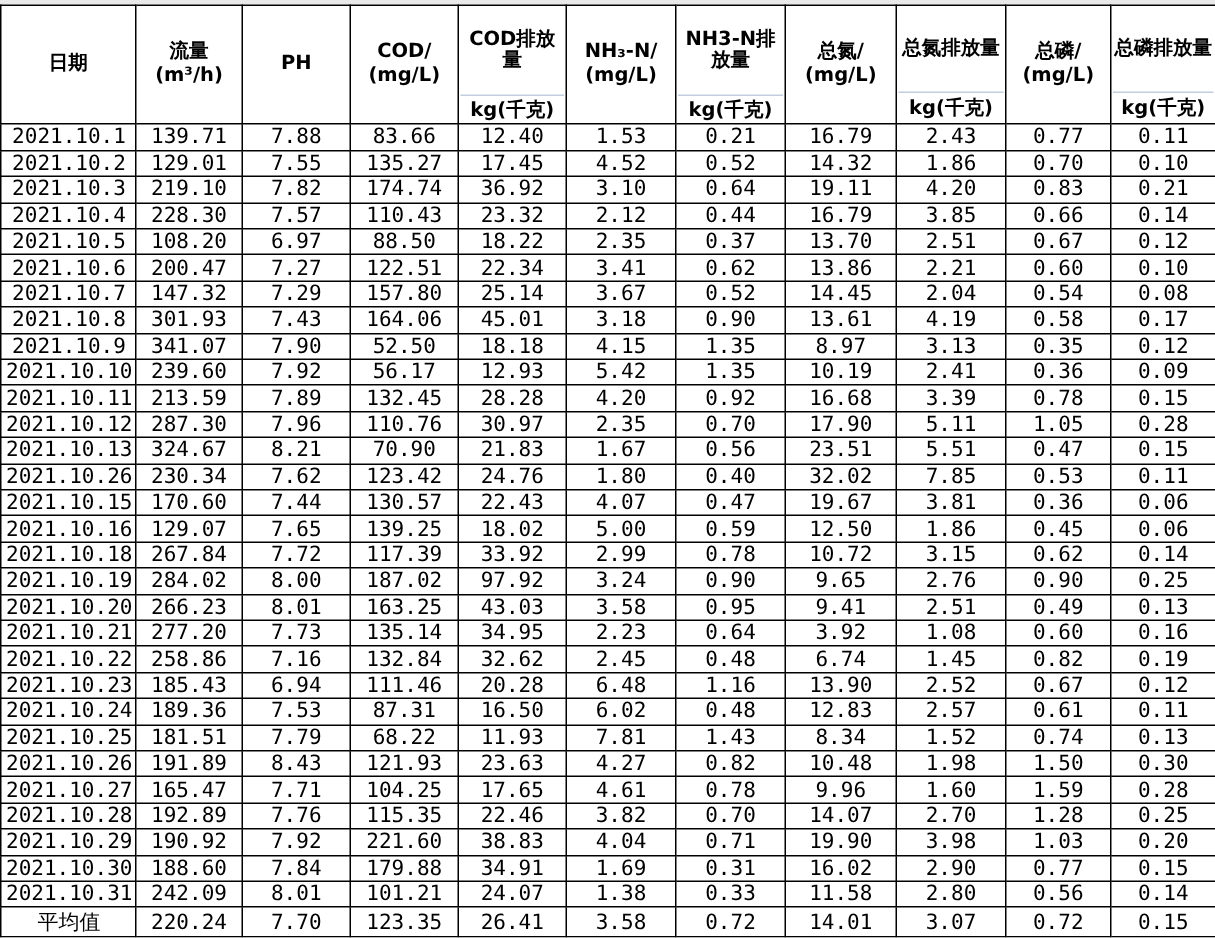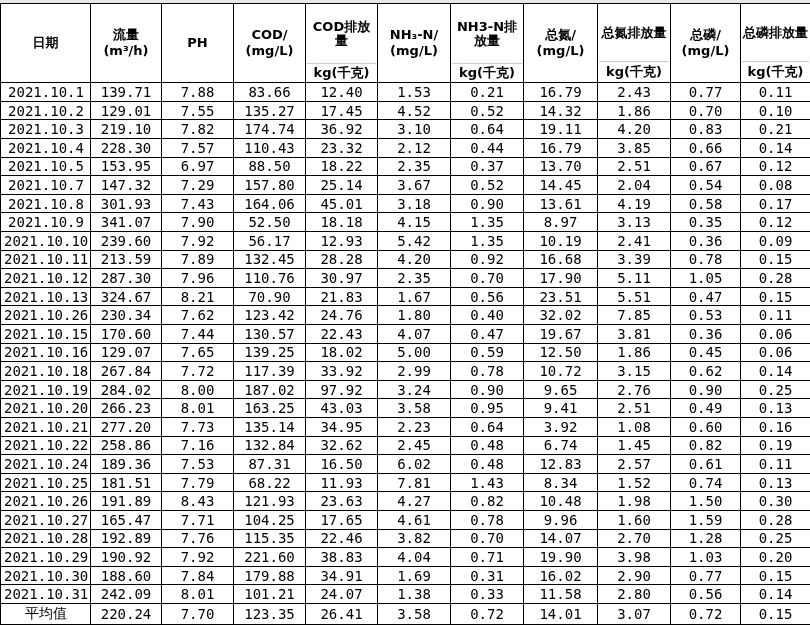--- a/index.html
+++ b/index.html
@@ -184,30 +184,43 @@
         <td>23.32</td>
         <td>2.12</td>
         <td>0.44</td>
         <td>16.79</td>
         <td>3.85</td>
         <td>0.66</td>
         <td>0.14</td>
       </tr>
       <tr>
         <td class="date">2021.10.5</td>
-        <td>153.95</td>
+        <td>108.20</td>
         <td>6.97</td>
         <td>88.50</td>
         <td>18.22</td>
         <td>2.35</td>
         <td>0.37</td>
         <td>13.70</td>
         <td>2.51</td>
         <td>0.67</td>
         <td>0.12</td>
+      </tr>
+      <tr>
+        <td class="date">2021.10.6</td>
+        <td>200.47</td>
+        <td>7.27</td>
+        <td>122.51</td>
+        <td>22.34</td>
+        <td>3.41</td>
+        <td>0.62</td>
+        <td>13.86</td>
+        <td>2.21</td>
+        <td>0.60</td>
+        <td>0.10</td>
       </tr>
       <tr>
         <td class="date">2021.10.7</td>
         <td>147.32</td>
         <td>7.29</td>
         <td>157.80</td>
         <td>25.14</td>
         <td>3.67</td>
         <td>0.52</td>
         <td>14.45</td>
@@ -391,20 +404,33 @@
         <td>132.84</td>
         <td>32.62</td>
         <td>2.45</td>
         <td>0.48</td>
         <td>6.74</td>
         <td>1.45</td>
         <td>0.82</td>
         <td>0.19</td>
       </tr>
       <tr>
+        <td class="date">2021.10.23</td>
+        <td>185.43</td>
+        <td>6.94</td>
+        <td>111.46</td>
+        <td>20.28</td>
+        <td>6.48</td>
+        <td>1.16</td>
+        <td>13.90</td>
+        <td>2.52</td>
+        <td>0.67</td>
+        <td>0.12</td>
+      </tr>
+      <tr>
         <td class="date">2021.10.24</td>
         <td>189.36</td>
         <td>7.53</td>
         <td>87.31</td>
         <td>16.50</td>
         <td>6.02</td>
         <td>0.48</td>
         <td>12.83</td>
         <td>2.57</td>
         <td>0.61</td>

